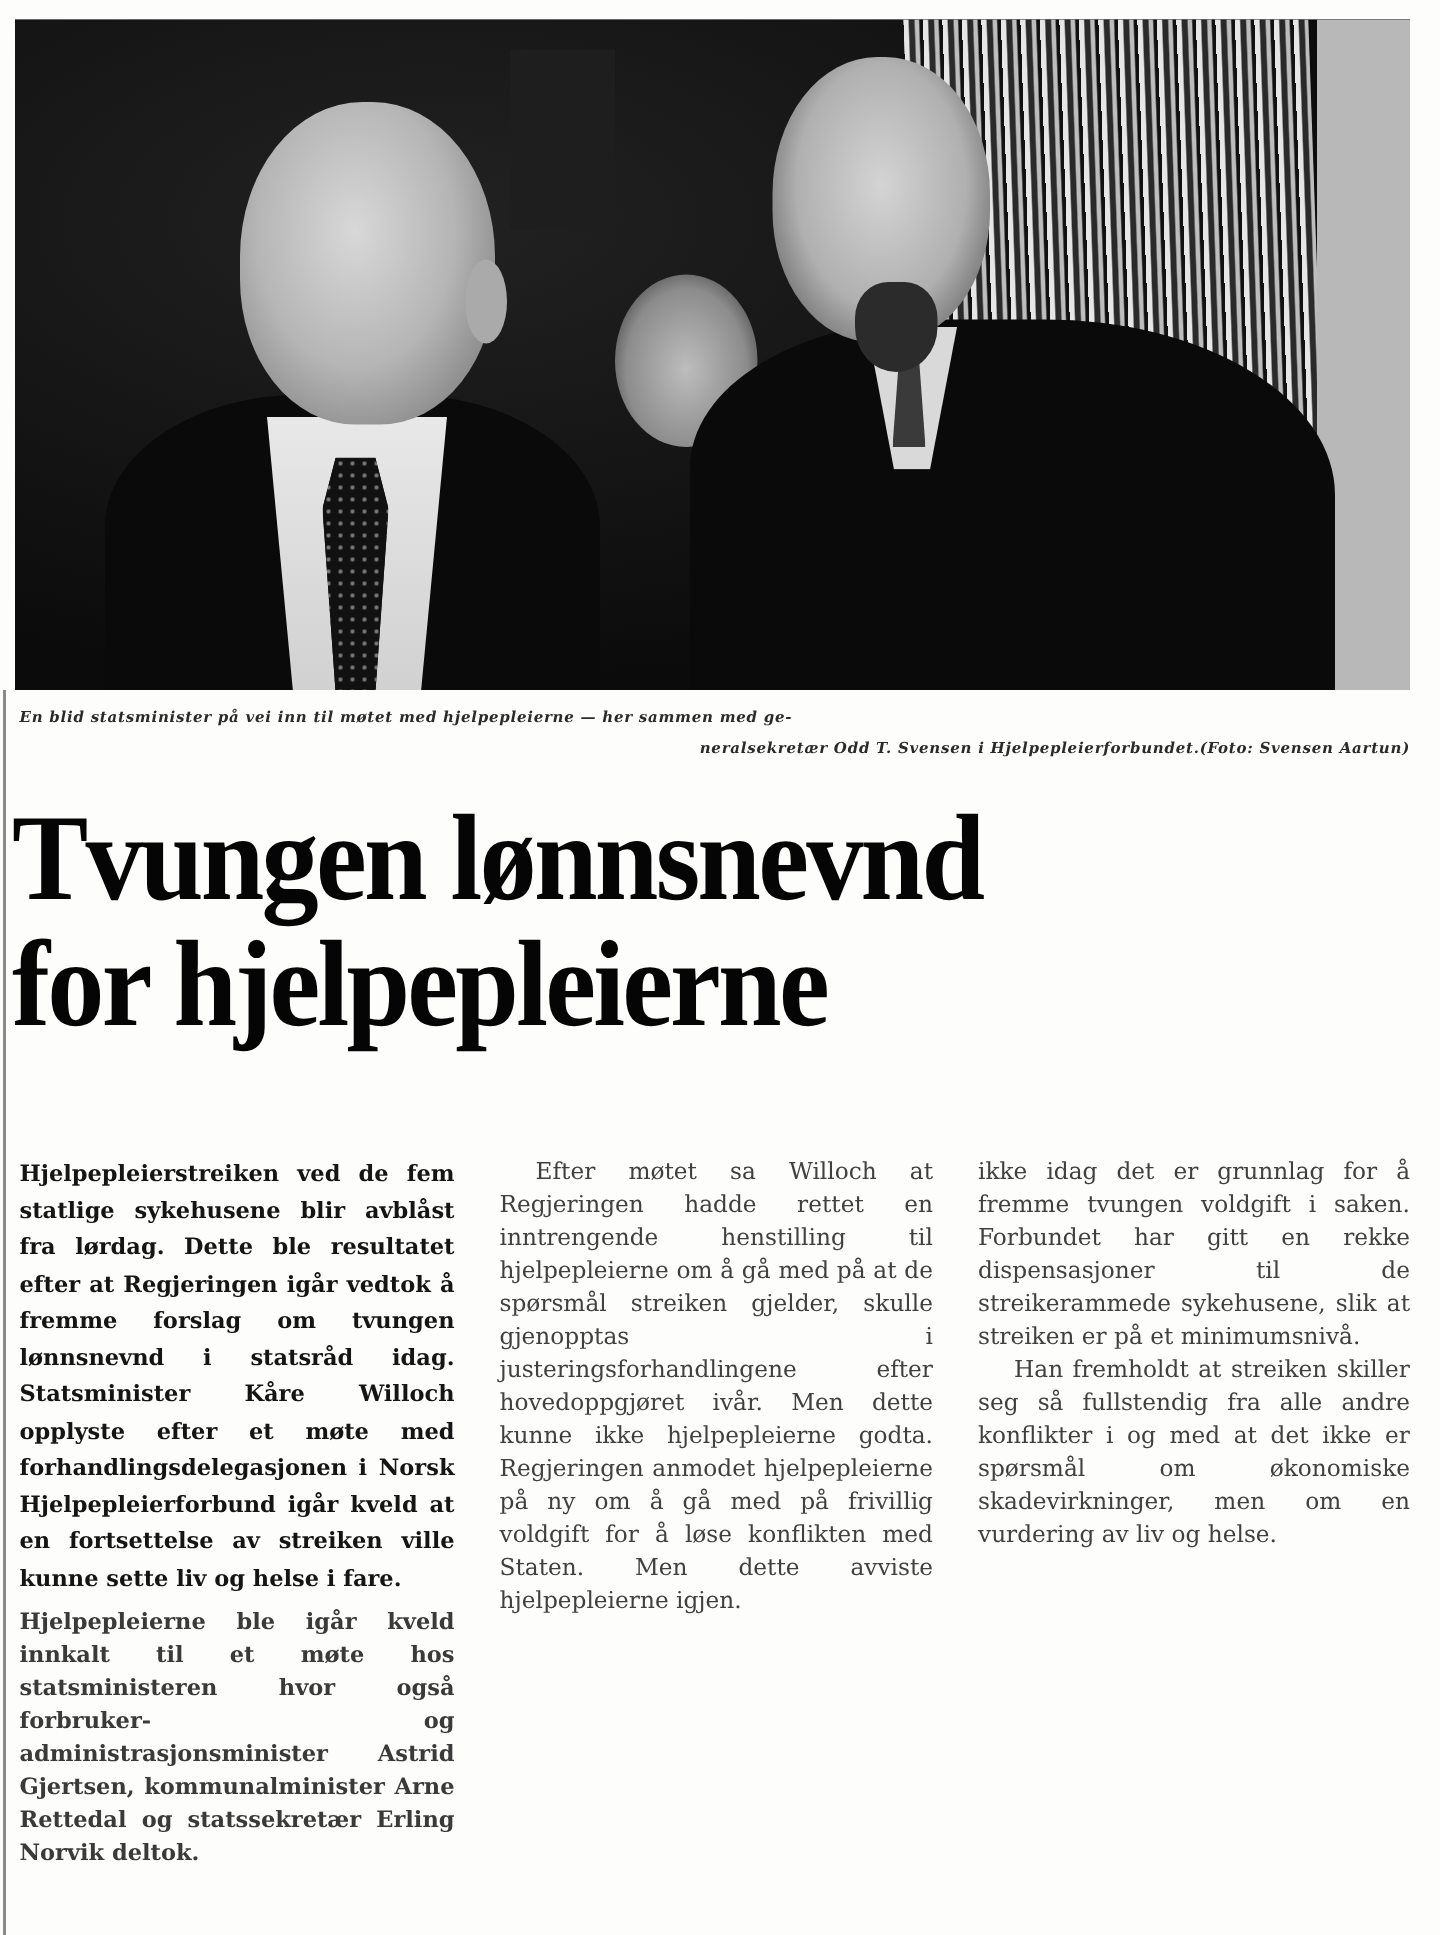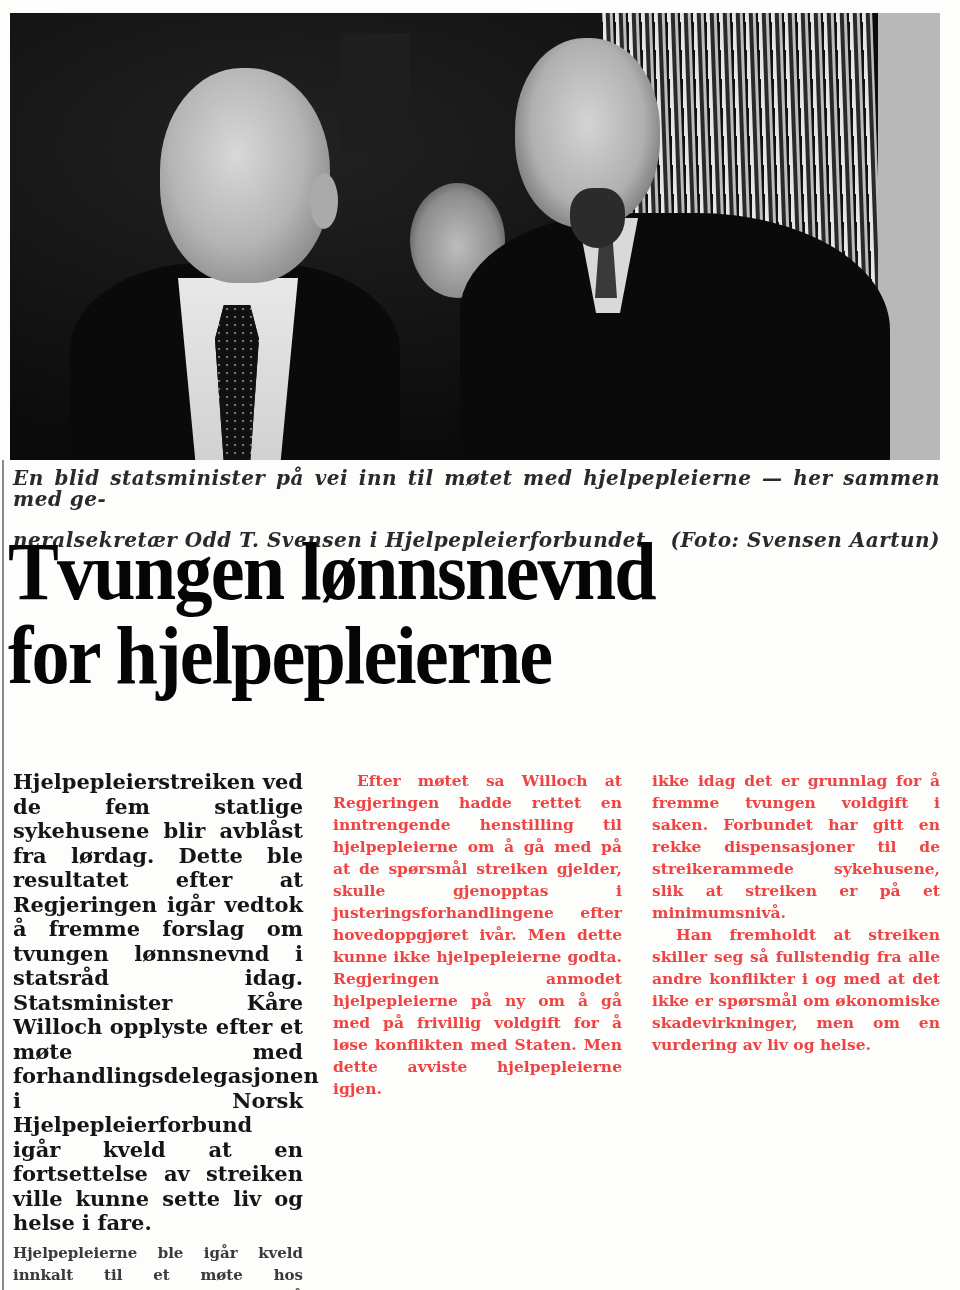--- a/index.html
+++ b/index.html
@@ -63,24 +63,24 @@
     .photo .shirt3 {
       position: absolute; left: 568px; top: 205px; width: 60px; height: 95px;
       background: #d9d9d9; clip-path: polygon(0 0, 100% 0, 70% 100%, 30% 100%);
     }
     .photo .tie3 { position: absolute; left: 585px; top: 225px; width: 22px; height: 60px; background: #3a3a3a; clip-path: polygon(20% 0, 80% 0, 100% 100%, 0 100%); }
 
     
     .caption {
       position: absolute; left: 13px; top: 468px; width: 927px;
       font-family: "DejaVu Serif", "Liberation Serif", serif;
-      font-style: italic; font-weight: bold; font-size: 20px; line-height: 21px;
+      font-style: italic; font-weight: bold; font-size: 10px; line-height: 21px;
       color: #2a2a2a; text-align: justify; letter-spacing: 0.5px;
     }
-    .caption .line2 { display: flex; justify-content: space-between; margin-top: 20px; }
+    .caption .line2 { display: flex; justify-content: flex-end; }
 
     
     .headline {
       position: absolute; left: 8px; top: 530px; width: 940px;
       font-family: "Liberation Serif", "DejaVu Serif", serif;
       font-weight: bold; font-size: 82px; line-height: 84px;
       color: #050505; letter-spacing: -2px;
       transform: scaleX(0.93); transform-origin: left top;
     }
     .headline div { white-space: nowrap; }
@@ -89,25 +89,25 @@
     .col {
       position: absolute; top: 770px;
       font-family: "DejaVu Serif", "Liberation Serif", serif;
       font-size: 15.5px; line-height: 22px; color: #2a2a2a;
       text-align: justify; hyphens: manual;
     }
     .col p { margin: 0; }
     .col1 { left: 13px; width: 290px; }
     .col2 { left: 333px; width: 289px; }
     .col3 { left: 652px; width: 288px; }
-    .lead { font-weight: bold; font-size: 21px; line-height: 24.5px; color: #151515; }
+    .lead { font-weight: bold; font-size: 15px; line-height: 24.5px; color: #151515; }
     .indent { text-indent: 24px; }
     .gap { margin-top: 14px !important; }
     .col1 .body-p { margin-top: 6px; font-weight: bold; color: #3a3a3a; font-size: 15px; }
-    .col2 p, .col3 p { font-weight: bold; color: #ef4444; }
+    .col2 p, .col3 p { font-weight: normal; color: #404040; }
   </style>
 </head>
 <body>
 
 <div class="top-rule-l"></div>
 <div class="left-rule"></div>
 
 <div class="photo" title="Photo of statsminister with generalsekretær Odd T. Svensen">
   <div class="bg-dark"></div>
   <div class="panel"></div>

